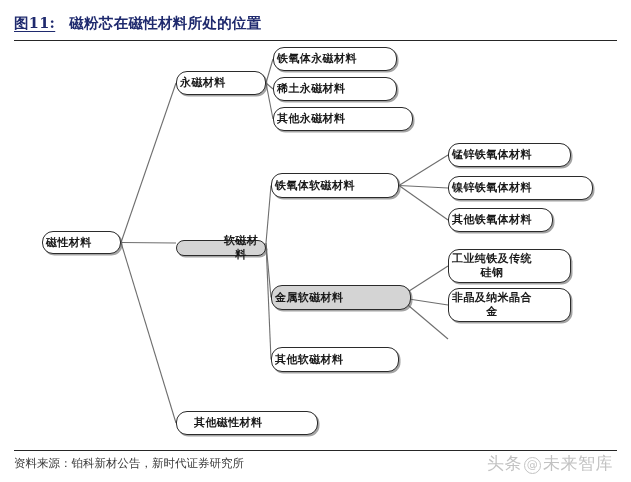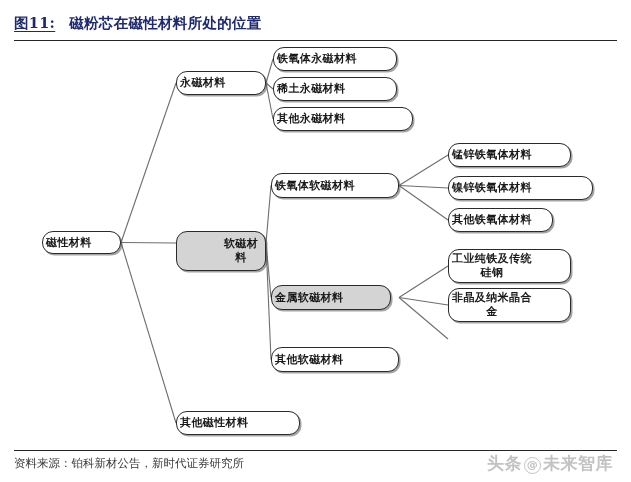--- a/index.html
+++ b/index.html
@@ -72,21 +72,21 @@
     white-space: nowrap;
   }
 
   
   .watermark {
     position: absolute;
     left: 487px;
     top: 452px;
     font-family: "DejaVu Sans", "Liberation Sans", sans-serif;
     font-size: 17px;
-    font-weight: bold;
+    font-weight: normal;
     color: #b8b8b8;
     letter-spacing: 0.5px;
     white-space: nowrap;
     opacity: 0.85;
   }
   .watermark .wm-at {
     display: inline-block;
     border: 1.5px solid #b8b8b8;
     border-radius: 50%;
     width: 15px;
@@ -163,39 +163,39 @@
         <line x1="399" y1="297.5" x2="448" y2="305" stroke="#6e6e6e" stroke-width="1.1"></line>
         <line x1="399" y1="297.5" x2="448" y2="339" stroke="#6e6e6e" stroke-width="1.1"></line>
       </svg>
     <div id="nodes-layer" style="position:absolute;left:0;top:0;width:631px;height:482px;">
         <div class="node-box" style="left: 42px; top: 231px; width: 79px; height: 23px;">
           <span class="node-label">磁性材料</span>
         </div>
         <div class="node-box" style="left: 176px; top: 71px; width: 90px; height: 24px;">
           <span class="node-label">永磁材料</span>
         </div>
-        <div class="node-box filled" style="left: 176px; top: 231px; width: 90px; height: 40px; padding-left: 40px;">
+        <div class="node-box filled" style="left: 176px; top: 240px; width: 90px; height: 16px; padding-left: 40px;">
           <span class="node-label">软磁材料</span>
         </div>
-        <div class="node-box" style="left: 176px; top: 411px; width: 124px; height: 24px;">
+        <div class="node-box" style="left: 176px; top: 411px; width: 142px; height: 24px; padding-left: 14px;">
           <span class="node-label">其他磁性材料</span>
         </div>
         <div class="node-box" style="left: 273px; top: 47px; width: 124px; height: 24px;">
           <span class="node-label">铁氧体永磁材料</span>
         </div>
         <div class="node-box" style="left: 273px; top: 77px; width: 124px; height: 24px;">
           <span class="node-label">稀土永磁材料</span>
         </div>
         <div class="node-box" style="left: 273px; top: 107px; width: 140px; height: 24px;">
           <span class="node-label">其他永磁材料</span>
         </div>
         <div class="node-box" style="left: 271px; top: 173px; width: 128px; height: 25px;">
           <span class="node-label">铁氧体软磁材料</span>
         </div>
-        <div class="node-box filled" style="left: 271px; top: 285px; width: 120px; height: 25px;">
+        <div class="node-box filled" style="left: 271px; top: 285px; width: 140px; height: 25px;">
           <span class="node-label">金属软磁材料</span>
         </div>
         <div class="node-box" style="left: 271px; top: 347px; width: 128px; height: 25px;">
           <span class="node-label">其他软磁材料</span>
         </div>
         <div class="node-box" style="left: 448px; top: 143px; width: 123px; height: 24px;">
           <span class="node-label">锰锌铁氧体材料</span>
         </div>
         <div class="node-box" style="left: 448px; top: 176px; width: 145px; height: 24px;">
           <span class="node-label">镍锌铁氧体材料</span>

